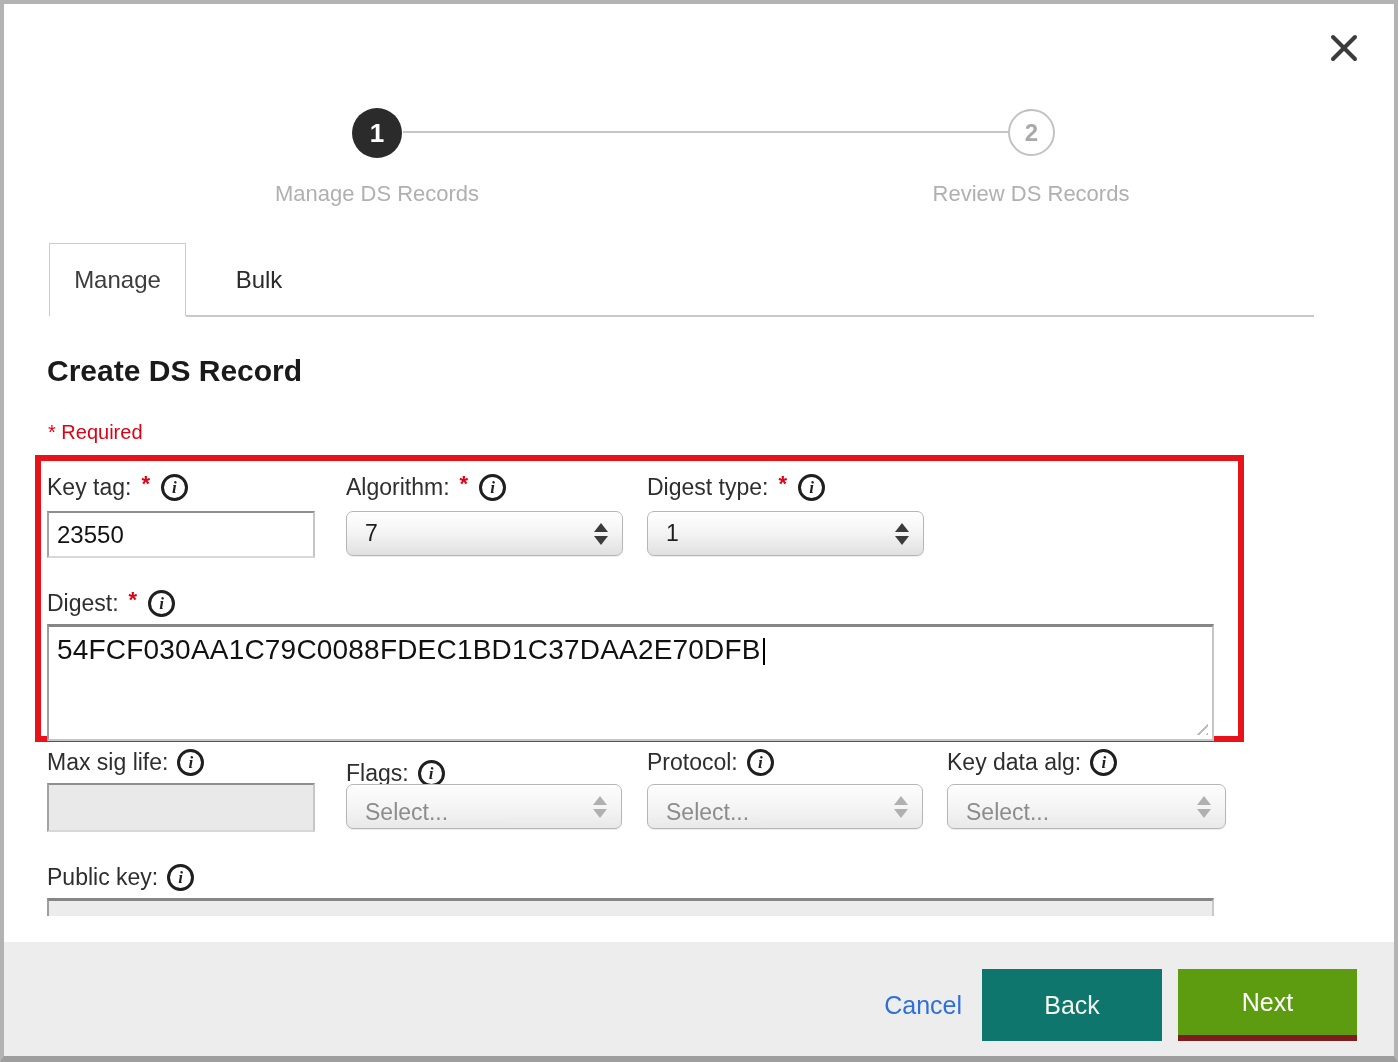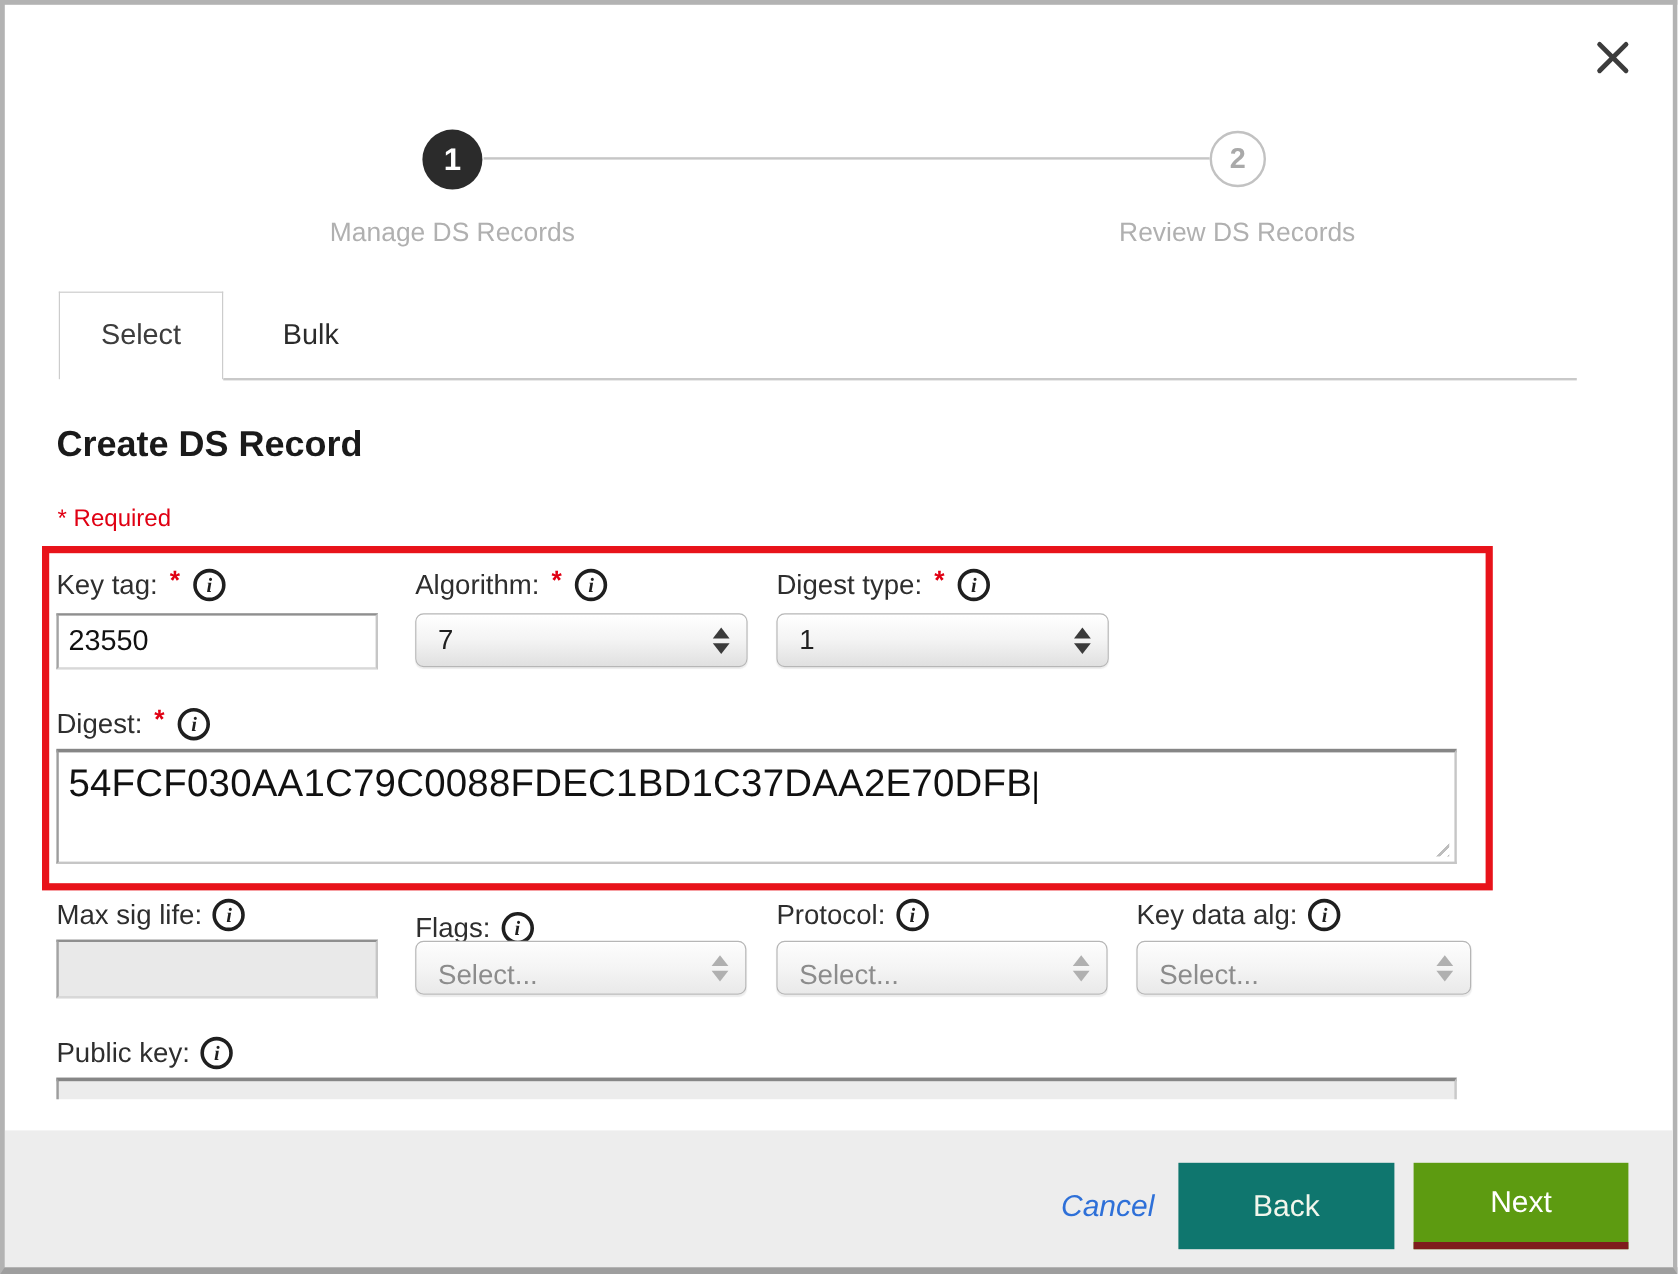--- a/index.html
+++ b/index.html
@@ -66,43 +66,43 @@
   .select.dim .down{ border-top-color:#b0b0b0; }
 
   .sel-alg{ left:342px; top:507px; width:277px; }
   .sel-dtype{ left:643px; top:507px; width:277px; }
   .sel-flags{ left:342px; top:780px; width:276px; }
   .sel-proto{ left:643px; top:780px; width:276px; }
   .sel-kda{ left:943px; top:780px; width:279px; }
 
   
   .digest-area{
-    position:absolute; left:43px; top:620px; width:1167px; height:96px; background:#fff;
+    position:absolute; left:43px; top:620px; width:1167px; height:117px; background:#fff;
     border-style:solid; border-width:3px 2px 2px 2px; border-color:#868686 #c6c6c6 #c6c6c6 #9d9d9d;
-    padding:7px 8px; font-size:32px; color:#111; letter-spacing:.2px;
+    padding:7px 8px; font-size:28px; color:#111; letter-spacing:.2px;
   }
   .caret{ display:inline-block; width:2px; height:27px; background:#000; margin-left:2px; vertical-align:text-bottom; }
   .resize-grip{
     position:absolute; right:4px; bottom:4px; width:16px; height:16px;
     background:repeating-linear-gradient(-45deg, #bdbdbd 0 2px, transparent 2px 6px);
     clip-path:polygon(100% 0, 100% 100%, 0 100%);
   }
 
   
   .pk-area{
     position:absolute; left:43px; top:894px; width:1167px; height:18px; background:#ececec;
     border-style:solid; border-width:3px 2px 0 2px; border-color:#868686 #c9c9c9 transparent #9d9d9d;
   }
 
   
   .footer{
     position:absolute; left:0; right:0; bottom:0; top:938px; background:#ededed;
     display:flex; align-items:center; justify-content:flex-end; padding:12px 37px 0 0;
   }
-  .cancel-link{ font-size:25px; color:#2e70d8; margin-right:20px; cursor:pointer;font-style:italic; }
+  .cancel-link{ font-size:25px; color:#2e70d8; margin-right:20px; cursor:pointer; }
   .btn{ display:flex; align-items:center; justify-content:center; font-size:25px; border:none; }
   .btn-back{ width:180px; height:72px; background:#0f766e; color:#f3f6ec; margin-right:16px; }
   .btn-next{ width:179px; height:72px; background:#5d9b11; border-bottom:6px solid #7f1d1d; color:#fff; cursor:pointer;align-items:center; }
 </style>
 </head>
 <body>
 
 <div class="screen">
 
   <div class="close-btn">
@@ -116,21 +116,21 @@
   <div class="step-circle step-1">
     <span>1</span>
   </div>
   <div class="step-circle step-2">
     <span>2</span>
   </div>
   <div class="step-label step-label-1">Manage DS Records</div>
   <div class="step-label step-label-2">Review DS Records</div>
 
   <div class="tab tab-single">
-    <span>Select</span>
+    <span>Manage</span>
   </div>
   <div class="tab tab-bulk">
     <span>Bulk</span>
   </div>
   <div class="tabs-rule"></div>
 
   <div class="heading">Create DS Record</div>
   <div class="required-note">* Required</div>
 
   <div class="red-box"></div>

